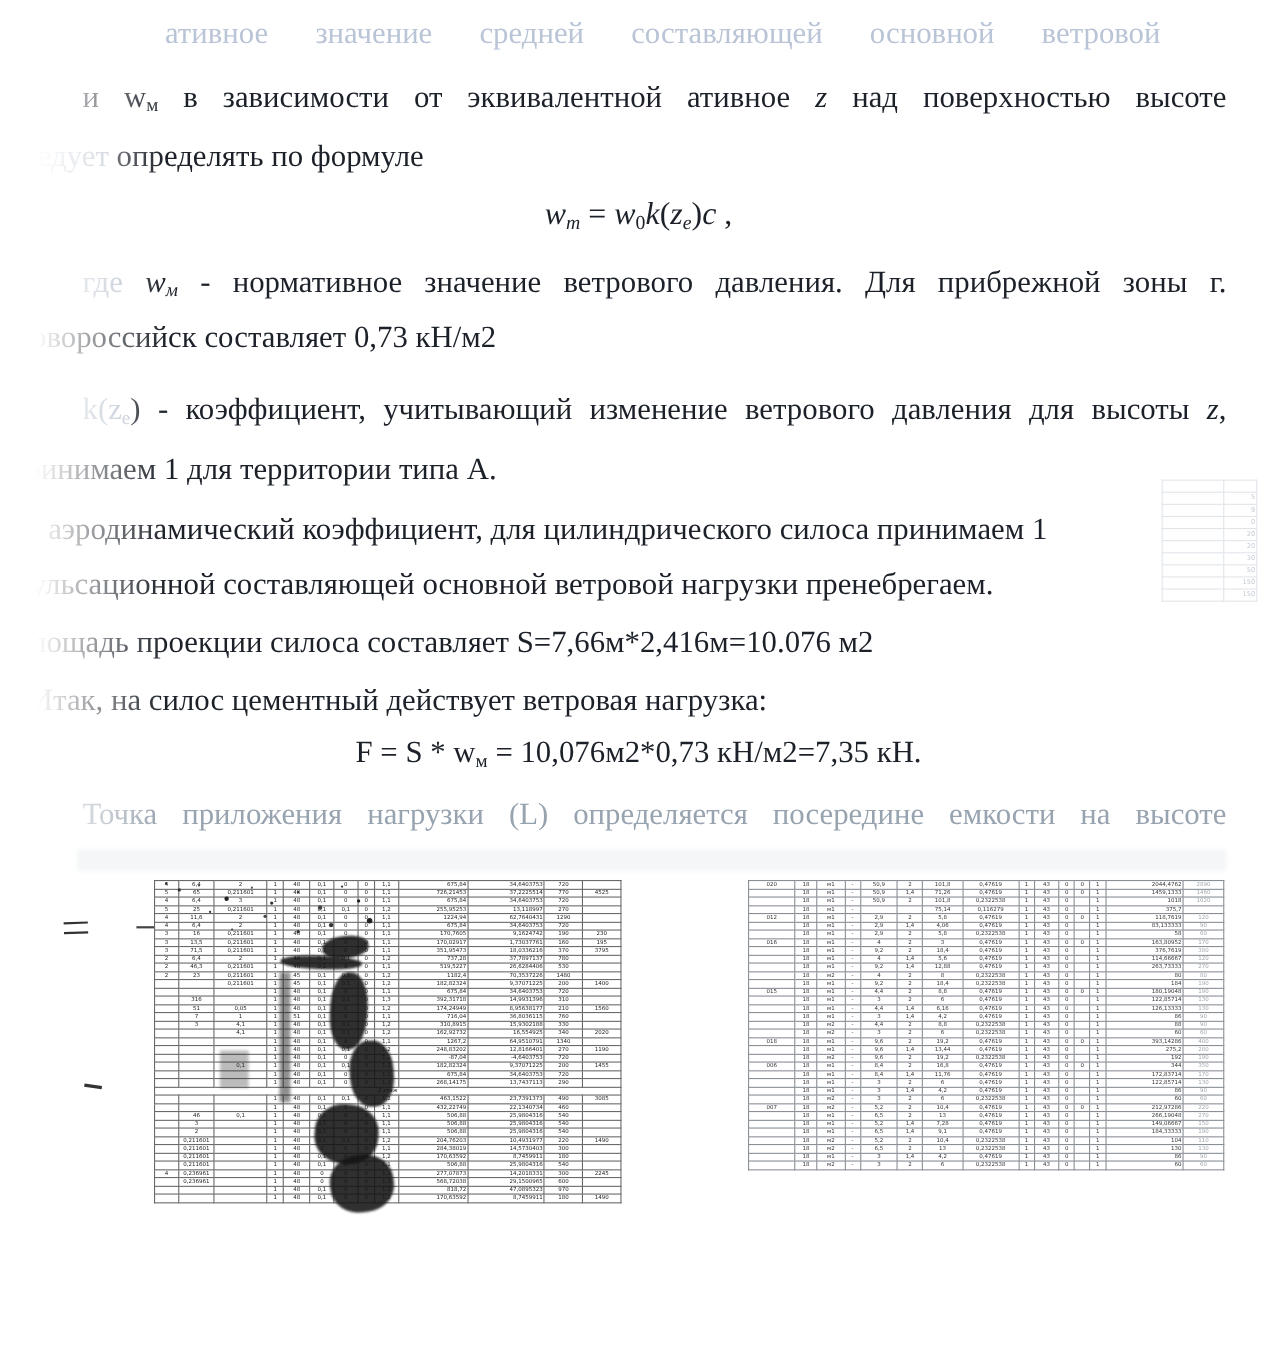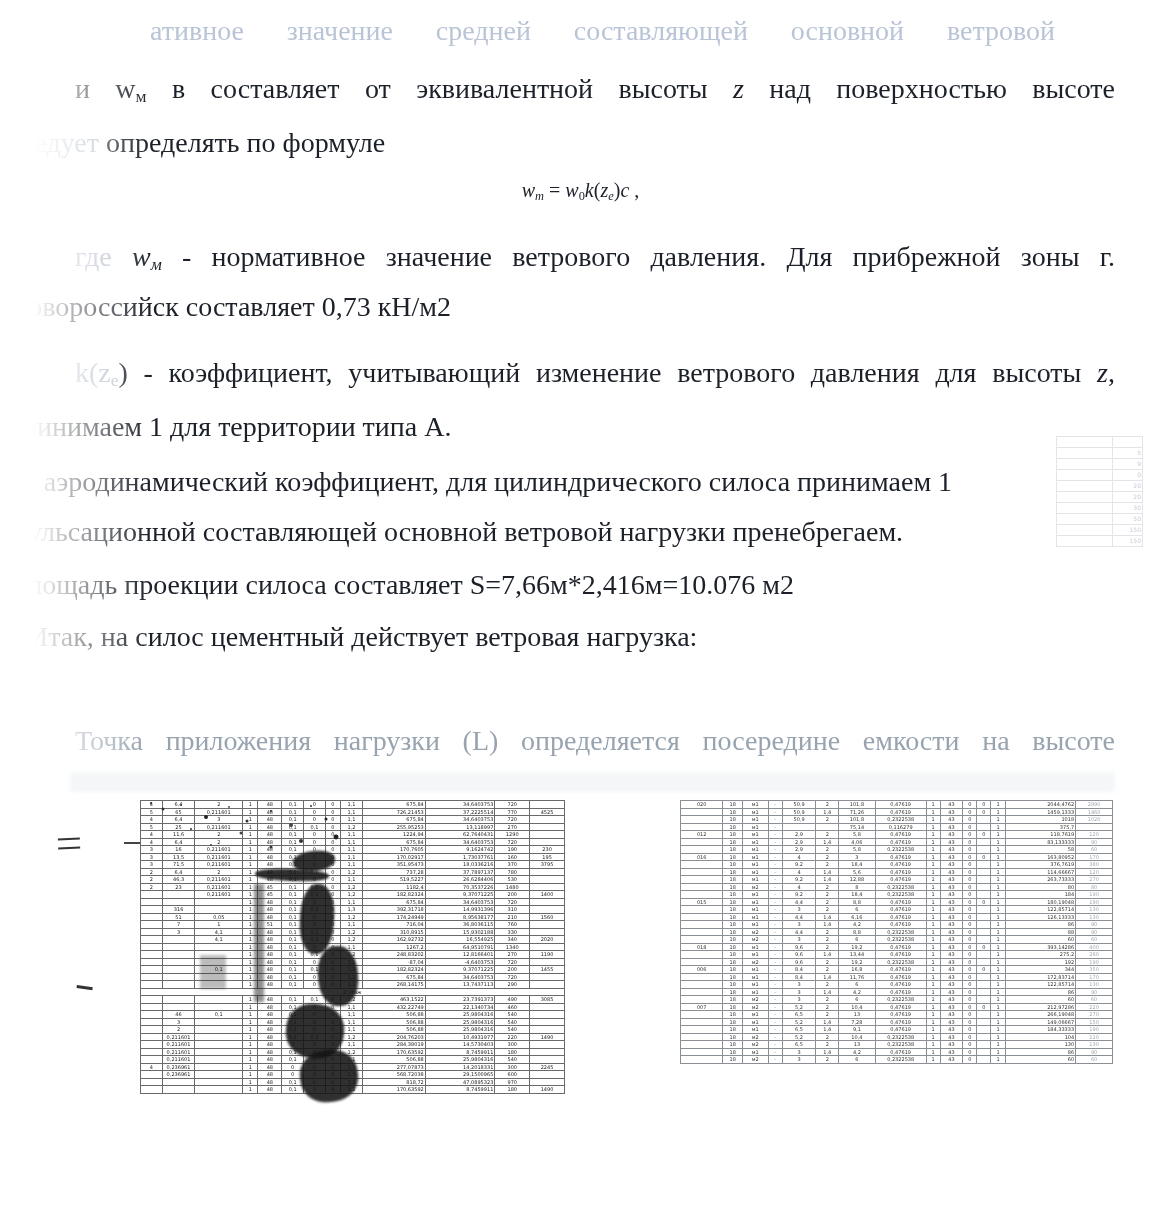--- a/index.html
+++ b/index.html
@@ -3,21 +3,21 @@
 <meta charset="utf-8">
 <style>
   html,body{margin:0;padding:0;background:#ffffff;}
   .page{position:relative;width:1161px;height:1225px;background:#ffffff;overflow:hidden;
         font-family:"Liberation Serif", serif;color:#1c2129;padding-left:16px;}
   .tl{position:absolute;font-size:28px;line-height:1.2;white-space:nowrap;}
   .just{white-space:normal;left:75px;width:1040px;text-align:justify;text-align-last:justify;}
   .center{left:0;width:1161px;text-align:center;white-space:normal;}
   .gray1{color:#b9c4d6;}
   .gray2{color:#98a3b0;}
-  .formula{font-size:20px;}
+  .formula{font-size:29px;}
   .seg-i{font-style:italic;}
   .seg-sub{font-size:62%;vertical-align:-0.25em;}
   .seg-f{color:#b6bfcc;}
   
   .fadeL{position:absolute;left:0;top:60px;width:150px;height:700px;z-index:6;pointer-events:none;
          background:linear-gradient(90deg,#ffffff 22%,rgba(255,255,255,0) 100%);}
   .ghost-strip{position:absolute;left:70px;top:772px;width:1045px;height:20px;
                background:rgba(188,196,208,0.16);filter:blur(2px);}
   
   .tbl{position:absolute;border-collapse:collapse;table-layout:fixed;background:#fff;}
@@ -46,37 +46,38 @@
   .m2{left:124px;top:842px;width:16px;height:5px;border-top:2px solid #444;}
   .m3{left:76px;top:986px;width:16px;height:9px;border-top:3px solid #333;transform:rotate(8deg);}
 </style>
 </head>
 <body>
 
 <div class="page">
 
   <div class="tl gray1" style="left:150px;top:14px;width:905px;white-space:normal;text-align:justify;text-align-last:justify;"><span>ативное значение средней составляющей основной ветровой</span></div>
 
-  <div class="tl just" style="top:72px"><span>и w</span><span class="seg-sub">м</span><span> в составляет от эквивалентной высоты </span><span class="seg-i">z</span><span> над поверхностью высоте</span></div>
+  <div class="tl just" style="top:72px"><span>и w</span><span class="seg-sub">м</span><span> в зависимости от эквивалентной ативное </span><span class="seg-i">z</span><span> над поверхностью высоте</span></div>
   <div class="tl" style="left:8px;top:126px"><span class="seg-f">следует </span><span>определять по формуле</span></div>
 
   <div class="tl center formula" style="top:178px"><span class="seg-i">w</span><span class="seg-i seg-sub">m</span><span> = </span><span class="seg-i">w</span><span class="seg-sub">0</span><span class="seg-i">k</span><span>(</span><span class="seg-i">z</span><span class="seg-i seg-sub">e</span><span>)</span><span class="seg-i">c</span><span> ,</span></div>
 
   <div class="tl just" style="top:240px"><span class="seg-f">где </span><span class="seg-i">w</span><span class="seg-i seg-sub">м</span><span> -  нормативное значение ветрового давления. Для прибрежной зоны г.</span></div>
   <div class="tl" style="left:8px;top:290px"><span>Новороссийск составляет 0,73 кН/м2</span></div>
 
   <div class="tl just" style="top:356px"><span class="seg-f">k(z</span><span class="seg-f seg-sub">е</span><span>) - коэффициент, учитывающий изменение ветрового давления для высоты </span><span class="seg-i">z</span><span>,</span></div>
   <div class="tl" style="left:8px;top:410px"><span>принимаем 1 для территории типа А.</span></div>
 
   <div class="tl" style="left:8px;top:465px"><span>с - аэродинамический коэффициент, для цилиндрического силоса принимаем 1</span></div>
   <div class="tl" style="left:8px;top:515px"><span>Пульсационной составляющей основной ветровой нагрузки пренебрегаем.</span></div>
 
   <div class="tl" style="left:8px;top:568px"><span>Площадь проекции силоса составляет S=7,66м*2,416м=10.076 м2</span></div>
   <div class="tl" style="left:28px;top:620px"><span>Итак, на силос цементный действует ветровая нагрузка:</span></div>
 
+  <div class="tl center" style="top:668px"><span>F = S * w</span><span class="seg-sub">м</span><span> = 10,076м2*0,73 кН/м2=7,35 кН.</span></div>
 
   <div class="tl just gray2" style="top:724px"><span>Точка приложения нагрузки (L) определяется посередине емкости на высоте</span></div>
 
   <div class="ghost-strip"></div>
 
   <div class="fadeL"></div>
 
   <table class="tbl tbl-side">
     <colgroup>
         <col style="width:56px">

